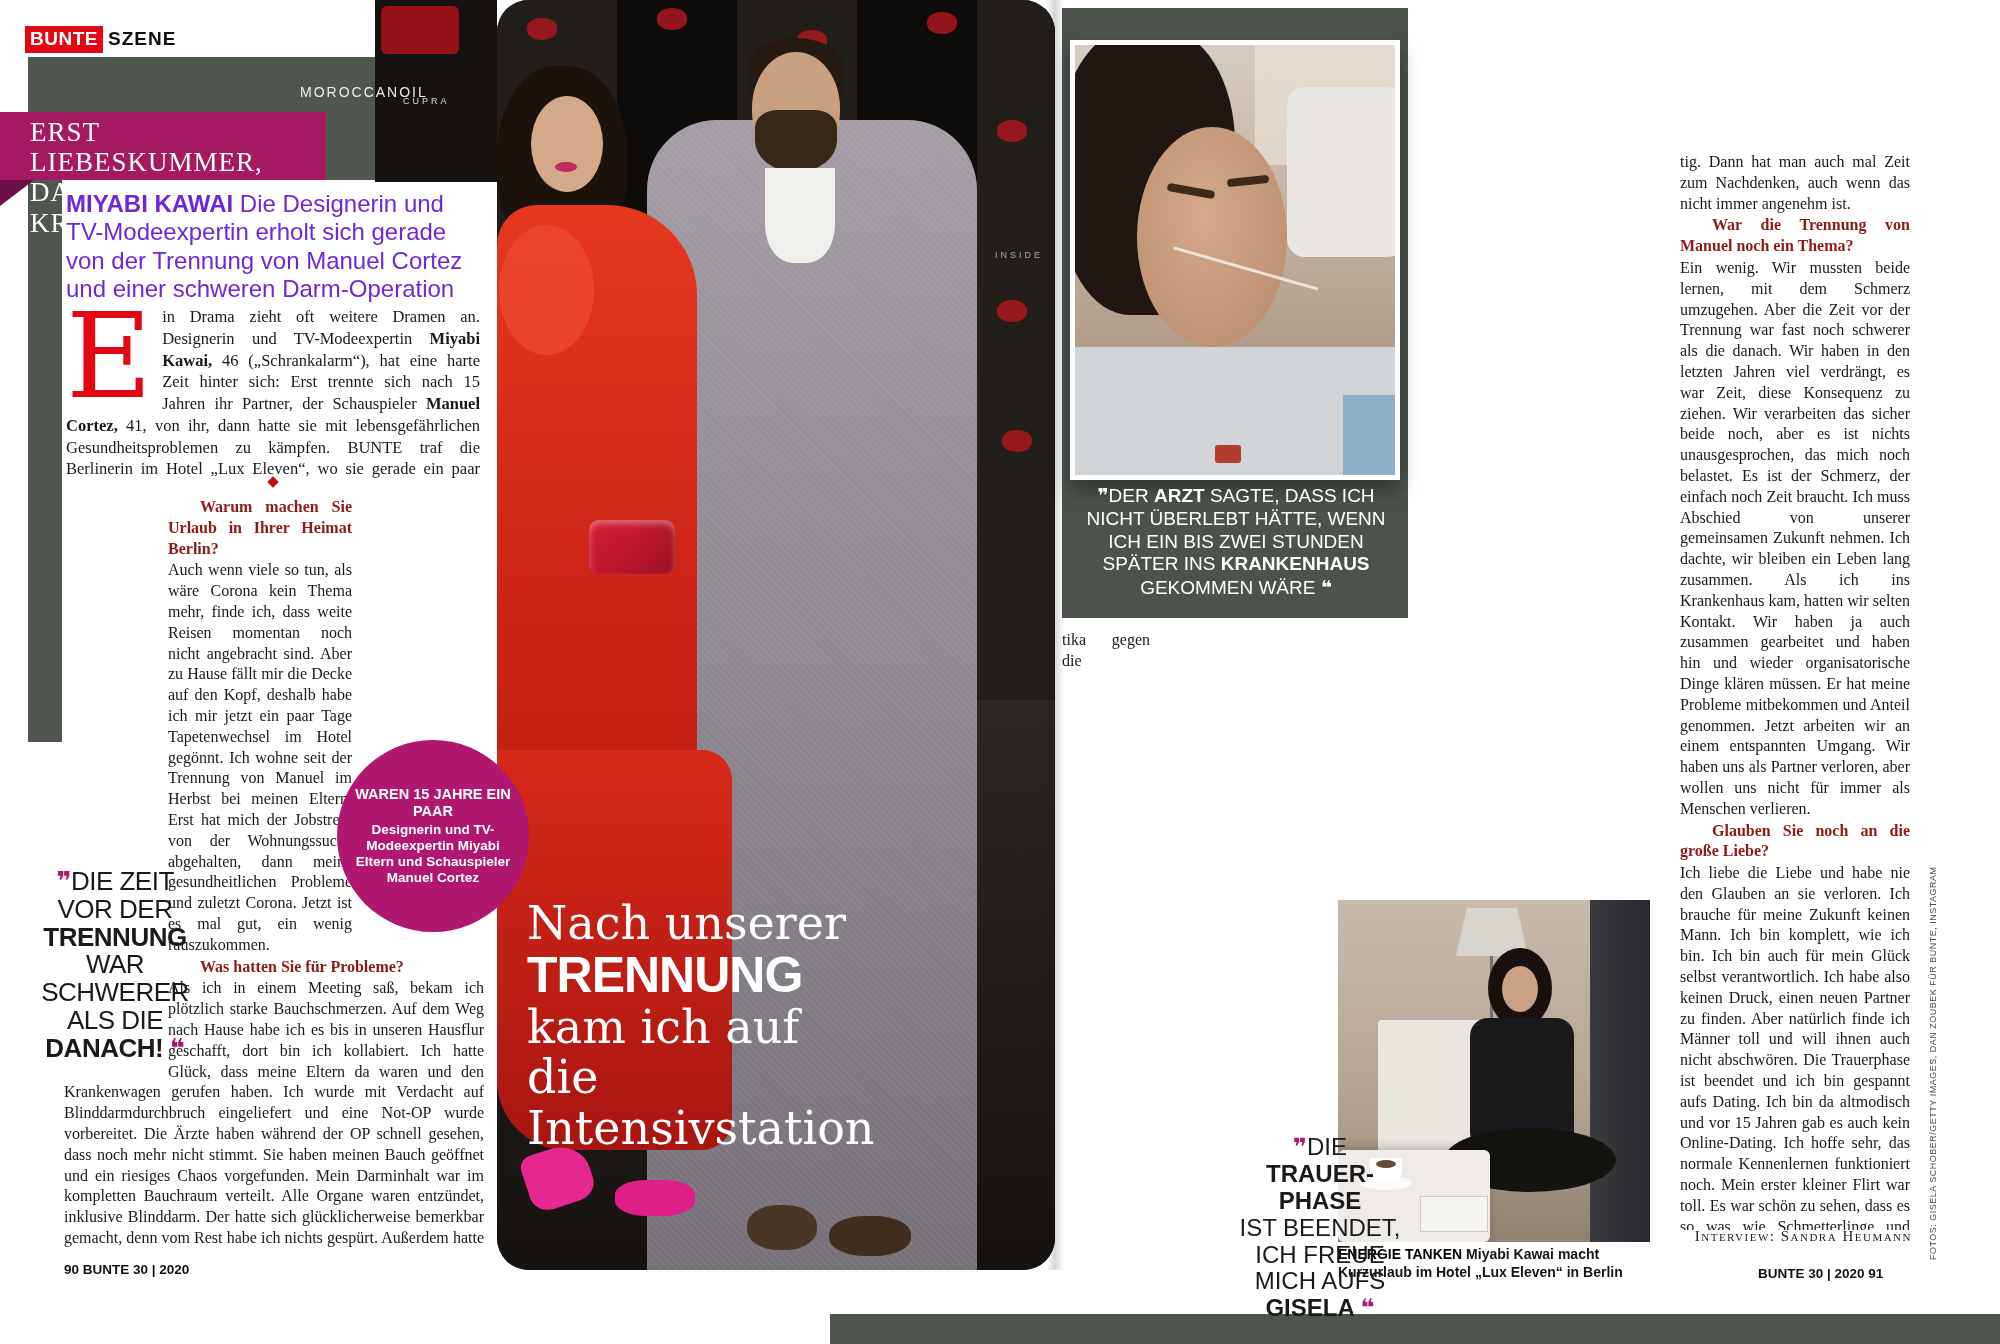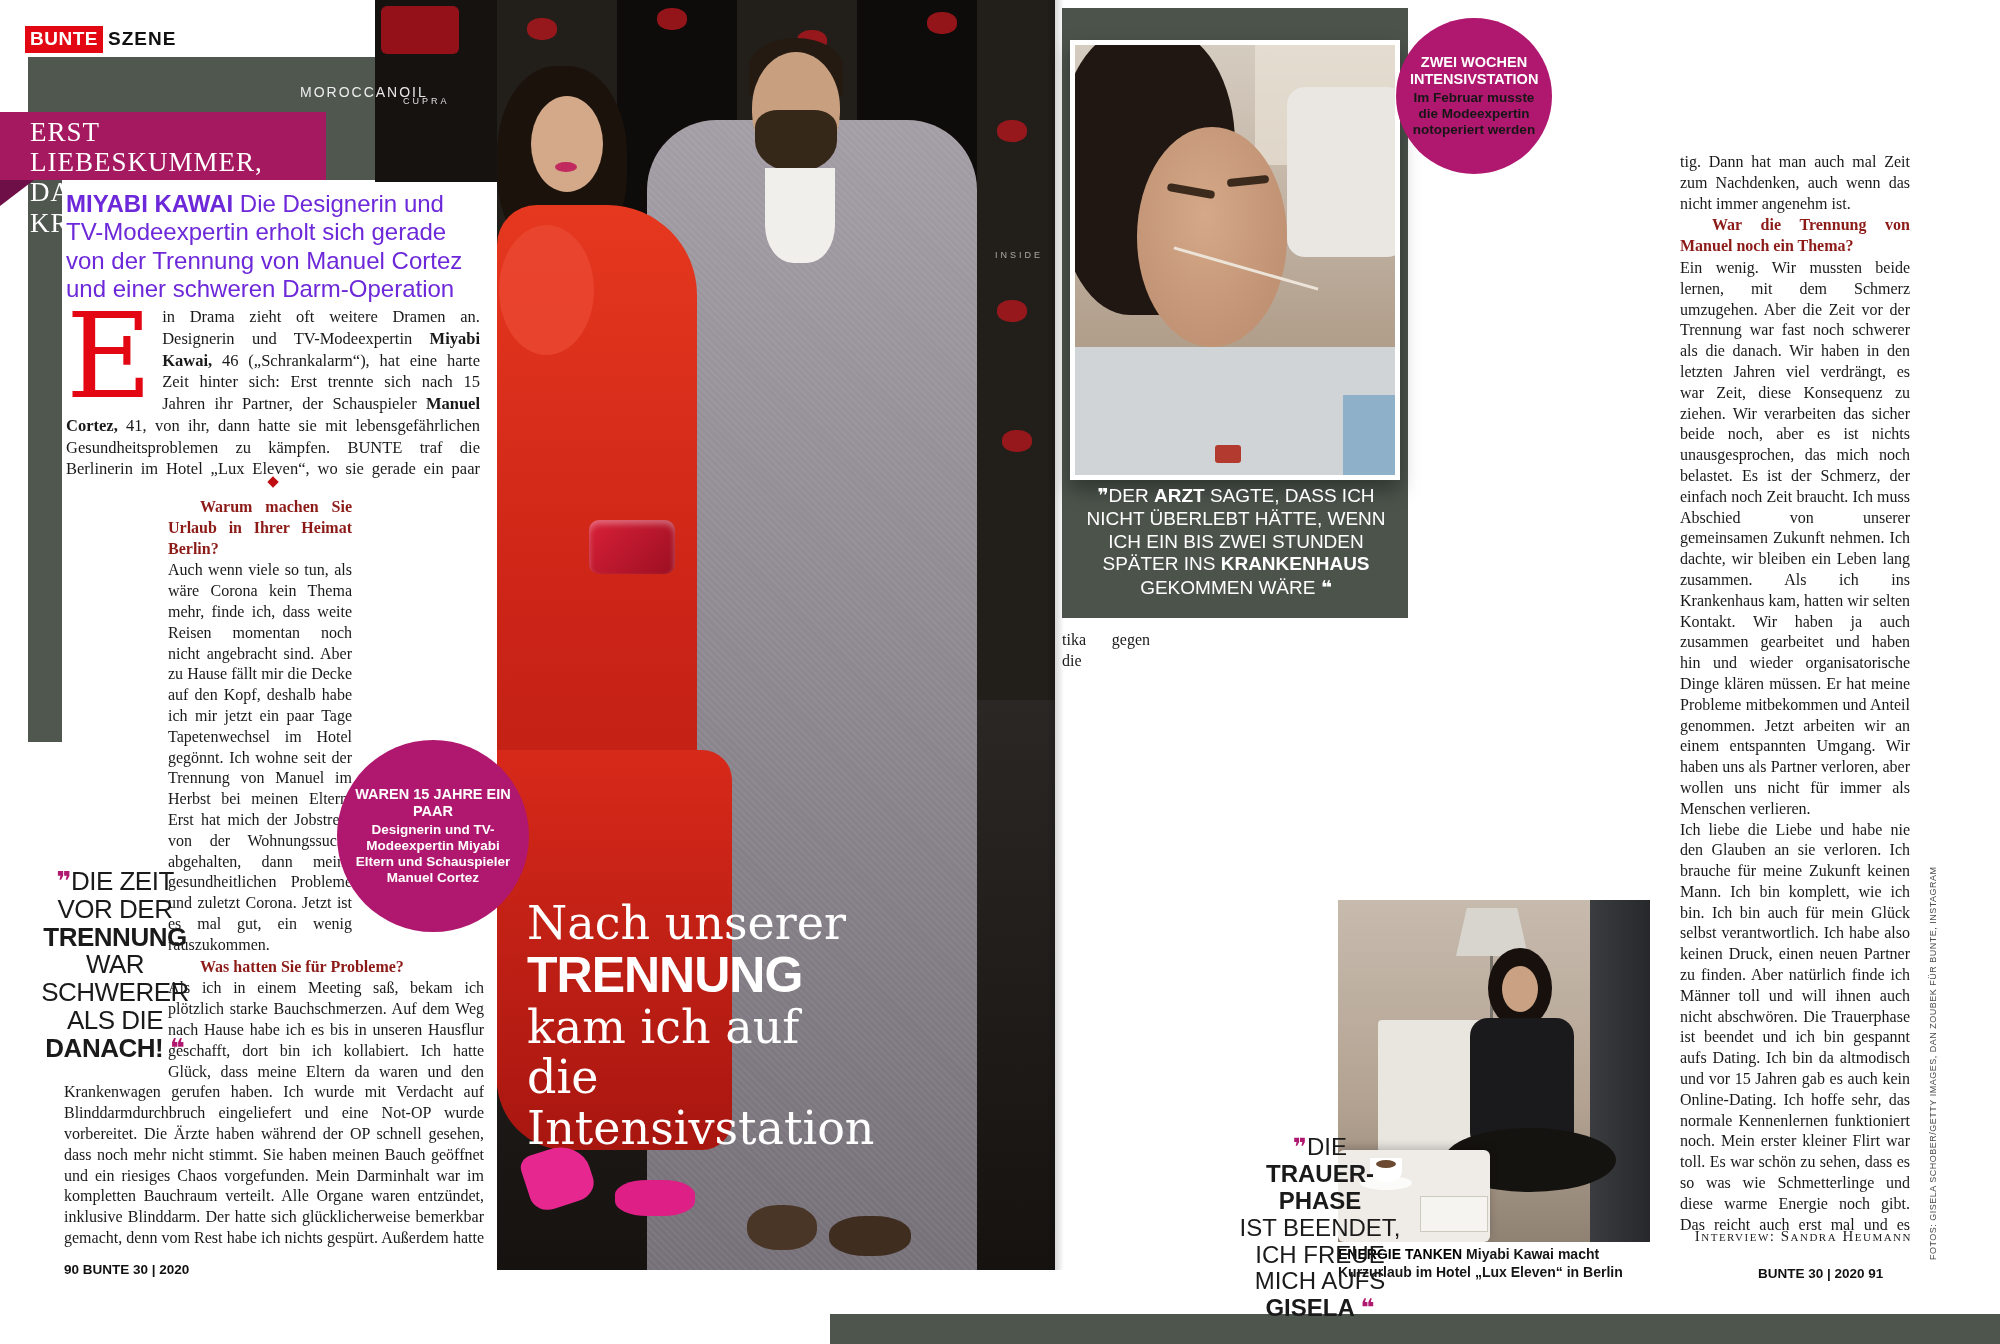--- a/index.html
+++ b/index.html
@@ -81,21 +81,21 @@
 
   
   .photo-ext{left:375px;top:0;width:122px;height:182px;background:#15120f;z-index:1;overflow:hidden;}
   .cat-logo{position:absolute;left:6px;top:6px;width:78px;height:48px;background:#a3121c;
             border-radius:6px;opacity:.9;}
   .wlabel{position:absolute;color:rgba(255,255,255,.85);font-family:"Liberation Sans",sans-serif;
           font-size:9px;letter-spacing:3px;}
   .moroccanoil{left:300px;top:84px;z-index:6;color:rgba(255,255,255,.9);
                font-family:"Liberation Sans",sans-serif;font-size:14px;letter-spacing:2px;}
   .couple{left:497px;top:0;width:558px;height:1270px;overflow:hidden;z-index:1;
-          background:#181512;}
+          background:#181512;border-radius:32px;}
   .backdrop{position:absolute;inset:0;height:760px;
             background:repeating-linear-gradient(90deg,#221e1a 0 120px,#0e0c0a 120px 240px);}
   .floor{position:absolute;left:0;top:700px;width:100%;height:570px;
          background:linear-gradient(180deg,#2b2724,#151210);}
   .rlogo{position:absolute;width:30px;height:22px;border-radius:45%;background:#b5161d;opacity:.8;}
   .man-suit{position:absolute;left:150px;top:120px;width:330px;height:1150px;border-radius:70px 70px 0 0;
             background:linear-gradient(180deg,#a39da5,#8a848c 55%,#767078);}
   .man-suit:after{content:"";position:absolute;inset:0;border-radius:70px 70px 0 0;
             background:repeating-linear-gradient(45deg,rgba(255,255,255,.05) 0 2px,transparent 2px 5px);}
   .man-hair{position:absolute;left:252px;top:38px;width:94px;height:58px;border-radius:50% 50% 0 0;background:#241a12;}
@@ -280,24 +280,20 @@
     <div class="h-brow2"></div>
     <div class="h-tube"></div>
     <div class="h-gown"></div>
     <div class="h-device"></div>
     <div class="h-blanket"></div>
   </div>
   <div class="abs quote1">
     <span class="qmark">❞</span><span>DER </span><b>ARZT</b><span> SAGTE, DASS ICH NICHT ÜBERLEBT HÄTTE, WENN ICH EIN BIS ZWEI STUNDEN SPÄTER INS </span><b>KRANKENHAUS</b><span> GEKOMMEN WÄRE </span><span class="qmark">❝</span>
   </div>
 
-  <div class="abs badge badge2">
-    <div class="bt">ZWEI WOCHEN INTENSIVSTATION</div>
-    <div class="bb">Im Februar musste die Modeexpertin notoperiert werden</div>
-  </div>
 
   <div class="abs midcol">
     <div class="fl-rA"></div>
     <div class="fl-rB"></div>
     <div class="a">tika gegen die Entzündungen behandelt. Ich war knapp zwei Wochen auf der Intensivstation und konnte gar nichts selbst machen. Und dann ging es langsam mit Corona los.</div>
 
   </div>
 
   <div class="abs pq2">
     <div class="w4"><span class="qmark">❞</span><span>DIE</span></div>
@@ -326,20 +322,21 @@
   </div>
   <div class="abs caption">
     <span style="color:#000;">ENERGIE TANKEN</span><span> Miyabi Kawai macht Kurzurlaub im Hotel „Lux Eleven“ in Berlin</span>
   </div>
 
   <div class="abs rightcol">
     <div class="fl-lP"></div>
     <div class="a">tig. Dann hat man auch mal Zeit zum Nachdenken, auch wenn das nicht immer angenehm ist.</div>
     <div class="q">War die Trennung von Manuel noch ein Thema?</div>
     <div class="a">Ein wenig. Wir mussten beide lernen, mit dem Schmerz umzugehen. Aber die Zeit vor der Trennung war fast noch schwerer als die danach. Wir haben in den letzten Jahren viel verdrängt, es war Zeit, diese Konsequenz zu ziehen. Wir verarbeiten das sicher beide noch, aber es ist nichts unausgesprochen, das mich noch belastet. Es ist der Schmerz, der einfach noch Zeit braucht. Ich muss Abschied von unserer gemeinsamen Zukunft nehmen. Ich dachte, wir bleiben ein Leben lang zusammen. Als ich ins Krankenhaus kam, hatten wir selten Kontakt. Wir haben ja auch zusammen gearbeitet und haben hin und wieder organisatorische Dinge klären müssen. Er hat meine Probleme mitbekommen und Anteil genommen. Jetzt arbeiten wir an einem entspannten Umgang. Wir haben uns als Partner verloren, aber wollen uns nicht für immer als Menschen verlieren.</div>
+    <div class="q">Glauben Sie noch an die große Liebe?</div>
     <div class="a">Ich liebe die Liebe und habe nie den Glauben an sie verloren. Ich brauche für meine Zukunft keinen Mann. Ich bin komplett, wie ich bin. Ich bin auch für mein Glück selbst verantwortlich. Ich habe also keinen Druck, einen neuen Partner zu finden. Aber natürlich finde ich Männer toll und will ihnen auch nicht abschwören. Die Trauerphase ist beendet und ich bin gespannt aufs Dating. Ich bin da altmodisch und vor 15 Jahren gab es auch kein Online-Dating. Ich hoffe sehr, das normale Kennenlernen funktioniert noch. Mein erster kleiner Flirt war toll. Es war schön zu sehen, dass es so was wie Schmetterlinge und diese warme Energie noch gibt. Das reicht auch erst mal und es muss jetzt nicht sofort der Mann fürs Leben kommen.</div>
 
   </div>
   <div class="abs interview">Interview: Sandra Heumann</div>
 
   <div class="abs photo-credit">FOTOS: GISELA SCHOBER/GETTY IMAGES, DAN ZOUBEK FÜR BUNTE, INSTAGRAM</div>
   <div class="abs footer footer-l">90  BUNTE 30 | 2020</div>
   <div class="abs footer footer-r">BUNTE 30 | 2020  91</div>
   <div class="abs bottom-bar"></div>
 

